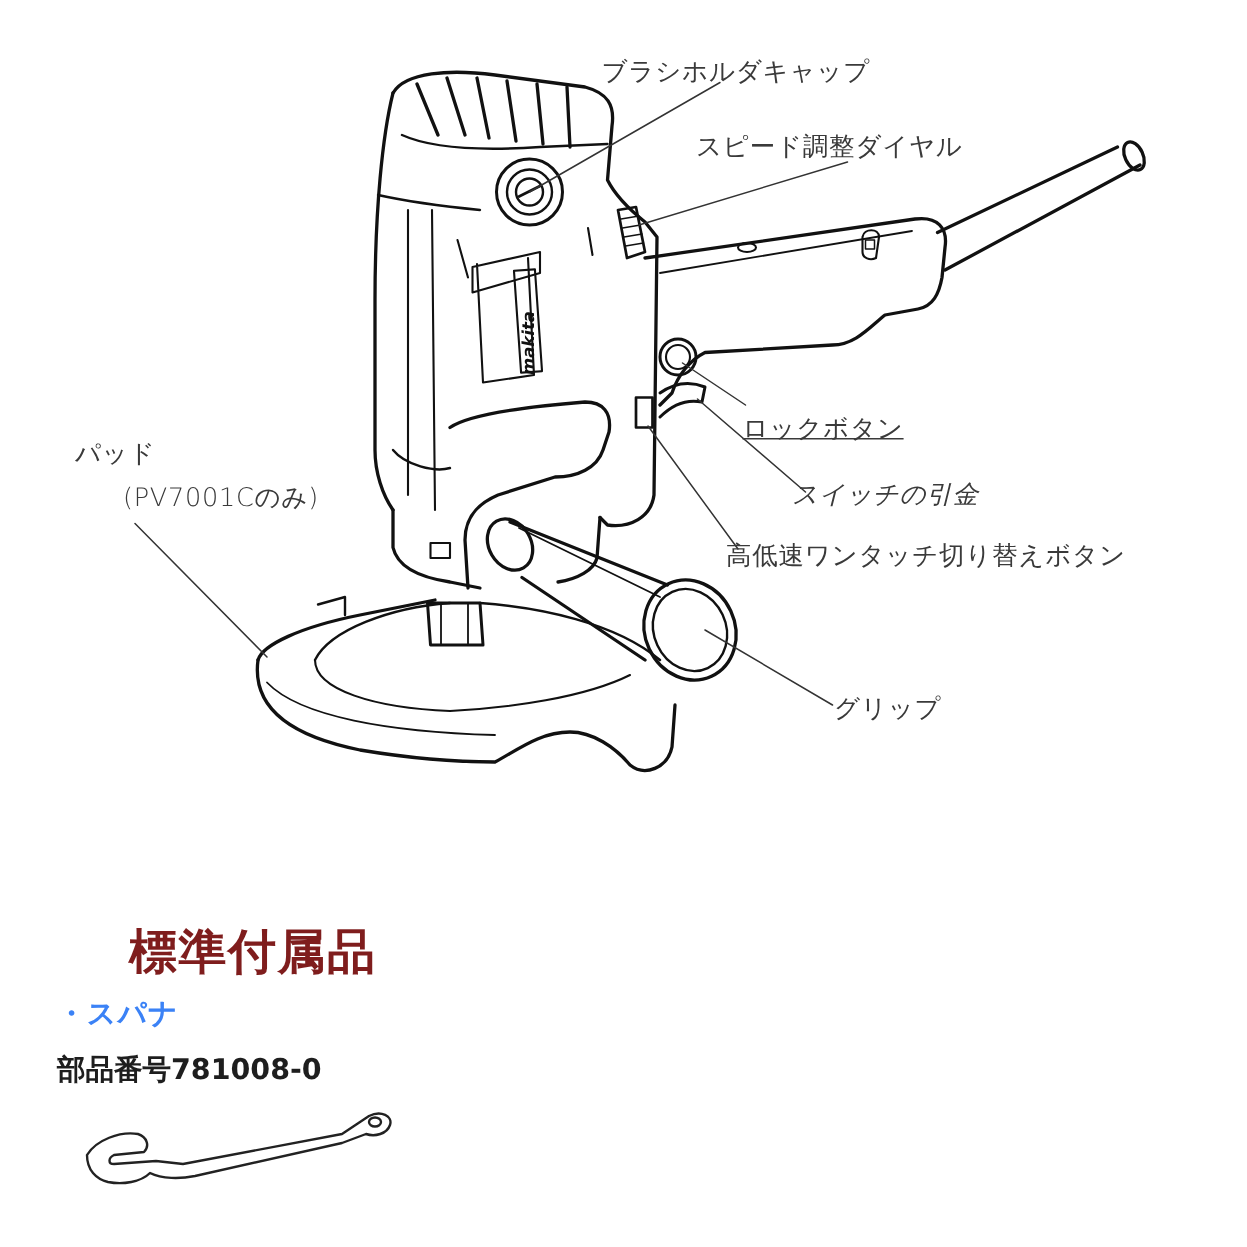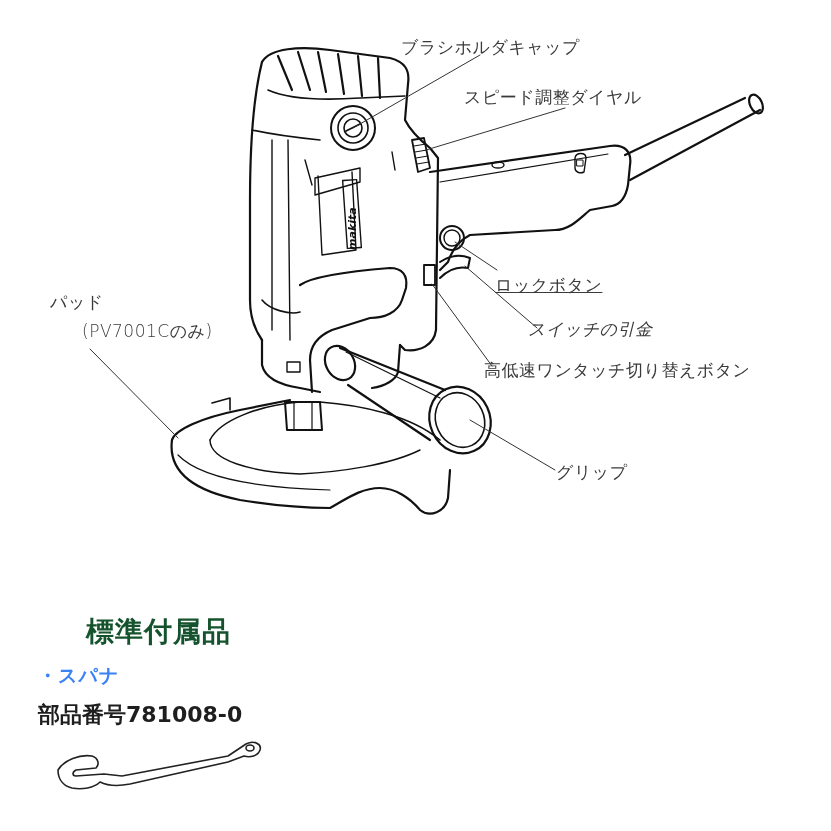--- a/index.html
+++ b/index.html
@@ -1,22 +1,22 @@
 <!DOCTYPE html>
 <html><head>
 <meta charset="utf-8">
 <style>
   html, body { margin:0; padding:0; background:#ffffff; }
   body { width:831px; height:831px; position:relative; overflow:hidden;
          font-family:"DejaVu Sans","Liberation Sans",sans-serif; color:#2a2a2a; }
   .label { position:absolute; font-size:17px; color:#3a3a3a; white-space:nowrap; letter-spacing:0.5px; font-weight:300; }
   .drawing { position:absolute; left:0; top:0; width:831px; height:560px; }
-  .heading { position:absolute; left:86px; top:613px; font-size:28px; font-weight:bold; color:#14532d; letter-spacing:1px; }
+  .heading { position:absolute; left:86px; top:613px; font-size:32px; font-weight:bold; color:#7f1d1d; letter-spacing:1px; }
   .item { position:absolute; left:38px; top:663px; font-size:19px; font-weight:bold; color:#3b82f6; letter-spacing:1px; }
-  .partno { position:absolute; left:38px; top:700px; font-size:22px; font-weight:bold; color:#1e1e1e; }
+  .partno { position:absolute; left:38px; top:700px; font-size:19px; font-weight:bold; color:#1e1e1e; }
   .wrench { position:absolute; left:50px; top:728px; width:220px; height:70px; }
 </style>
 </head>
 <body>
 
 <svg class="drawing" viewBox="0 0 831 560" fill="none" stroke="#111" stroke-linejoin="round" stroke-linecap="round">
 
   <g stroke-width="2.2">
     <path d="M262,62 C270,48 300,46 330,50 L390,58 C405,62 410,70 408,84 L405,120 C410,130 420,140 430,148 L438,158 L436,330 C434,345 420,352 405,350 L400,345"></path>
     <path d="M262,62 C255,90 250,140 250,200 L250,300 C250,315 255,330 262,340"></path>

